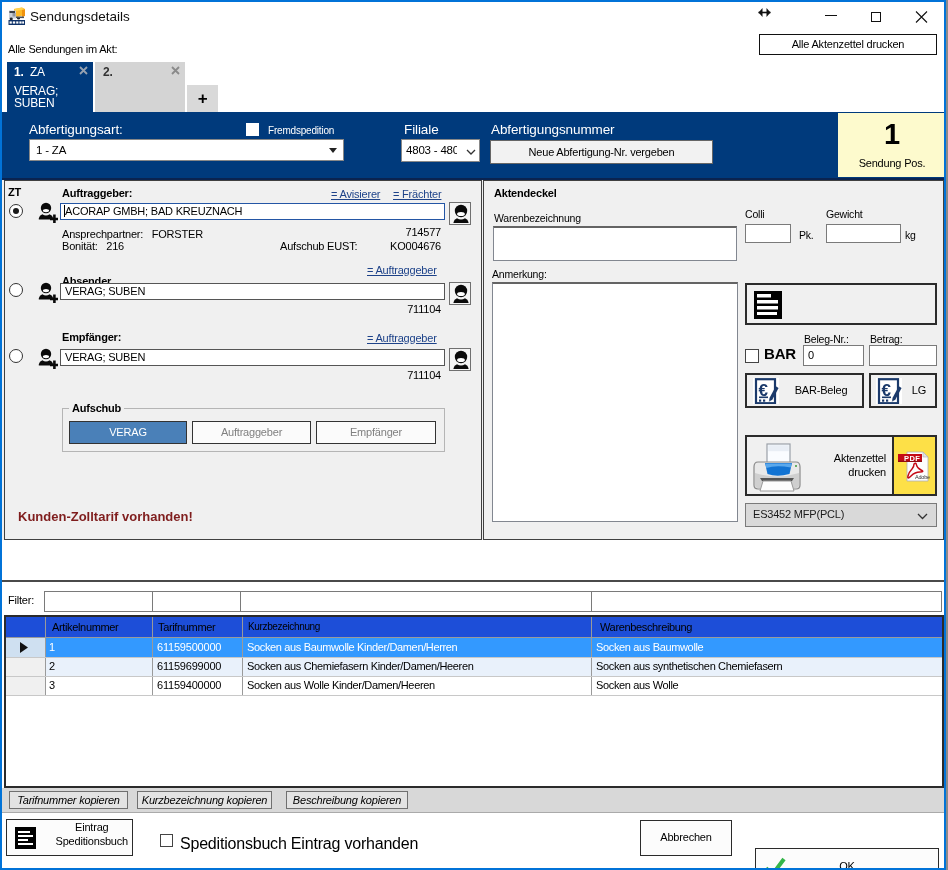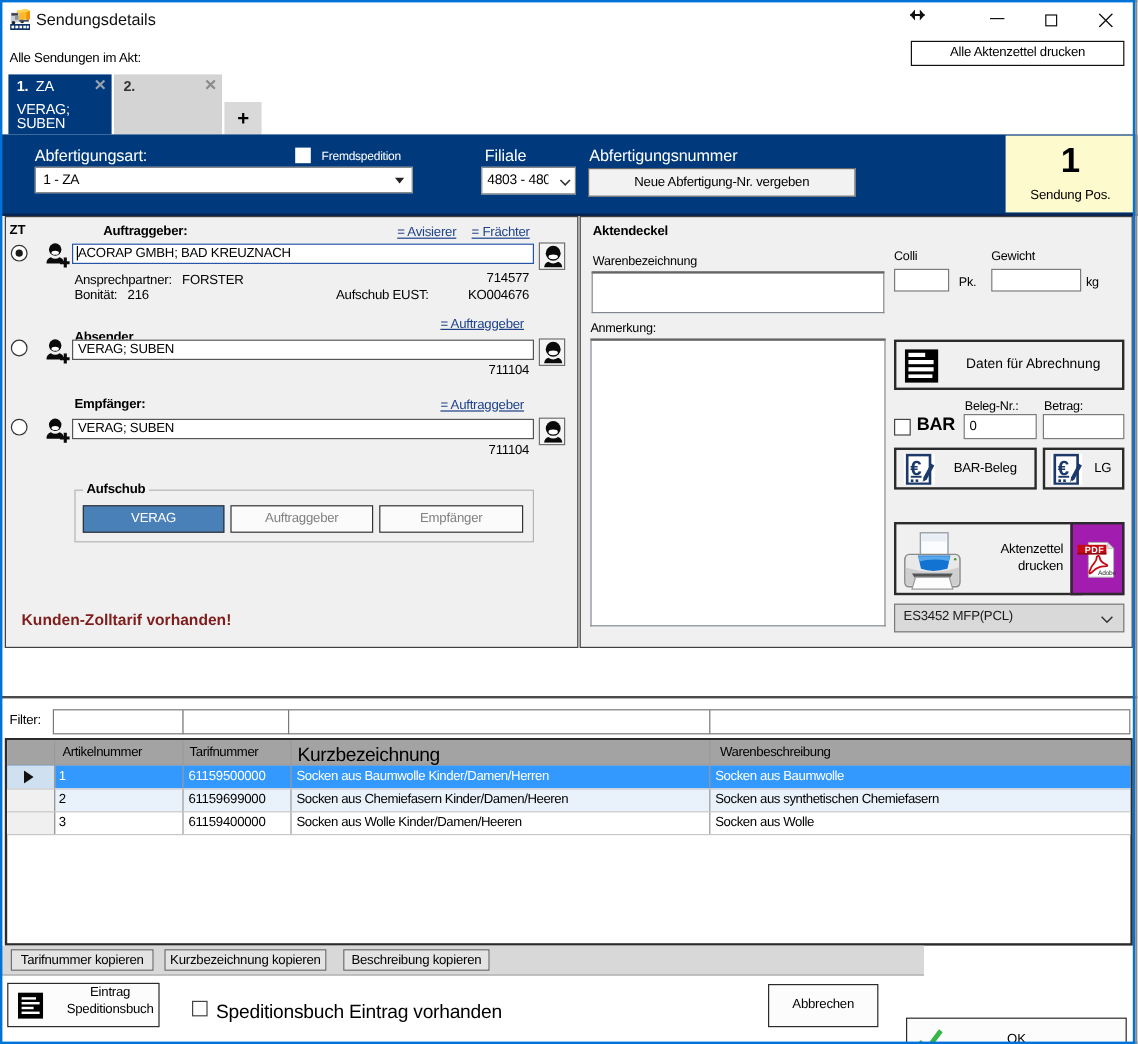--- a/index.html
+++ b/index.html
@@ -114,21 +114,21 @@
   <path d="M0.8 17.6 L15.2 17.6 L15.2 16.2 Q14.6 13.2 11.6 12.3 Q8 14.8 4.4 12.3 Q1.4 13.2 0.8 16.2 Z" fill="#0a0a0a"></path>
   <path d="M16.4 12.6 L16.4 21.4 M12 17 L20.8 17" stroke="#0a0a0a" stroke-width="2.6"></path>
 </svg>
 <svg class="abs" style="left:38px;top:348px" width="20" height="21" viewBox="0 0 20 21">
   <circle cx="8" cy="6" r="5.2" fill="#0a0a0a"></circle>
   <ellipse cx="8" cy="8.6" rx="3.1" ry="1.7" fill="#fff"></ellipse>
   <path d="M0.8 17.6 L15.2 17.6 L15.2 16.2 Q14.6 13.2 11.6 12.3 Q8 14.8 4.4 12.3 Q1.4 13.2 0.8 16.2 Z" fill="#0a0a0a"></path>
   <path d="M16.4 12.6 L16.4 21.4 M12 17 L20.8 17" stroke="#0a0a0a" stroke-width="2.6"></path>
 </svg>
 
-<div class="abs" style="left:62px;top:187px;font-size:11px;font-weight:bold;margin-left:24px;">Auftraggeber:</div>
+<div class="abs" style="left:62px;top:187px;font-size:11px;font-weight:bold;">Auftraggeber:</div>
 <div class="abs" style="left:331px;top:188px;font-size:11px;color:#1d4289;text-decoration:underline;">= Avisierer</div>
 <div class="abs" style="left:393px;top:188px;font-size:11px;color:#1d4289;text-decoration:underline;">= Frächter</div>
 <div class="abs blk" style="left:60px;top:203px;width:385px;height:17px;background:#fff;border:1px solid #2456a5;">
   <div class="abs" style="left:3px;top:1px;font-size:11px;border-left:1px solid #000;padding-left:0px;">ACORAP GMBH; BAD KREUZNACH</div>
 </div>
 <div class="abs blk" style="left:449px;top:202px;width:22px;height:23px;background:#f4f4f4;border:1px solid #707070;">
   <svg style="position:absolute;left:2px;top:1px" width="18" height="19" viewBox="0 0 18 19">
       <circle cx="9" cy="7" r="6.2" fill="#0a0a0a"></circle>
       <ellipse cx="9" cy="10" rx="3.9" ry="2" fill="#fff"></ellipse>
       <path d="M1.5 19 L16.5 19 L16.5 18.2 Q16 15.2 13 14.2 Q9 16.8 5 14.2 Q2 15.2 1.5 18.2 Z" fill="#0a0a0a"></path>
@@ -190,21 +190,20 @@
 <div class="abs blk" style="left:492px;top:282px;width:246px;height:240px;background:#fff;border:1px solid #828790;border-top:2px solid #646464;"></div>
 
 <div class="abs blk" style="left:745px;top:283px;width:192px;height:42px;background:#f0f0f0;border:2px solid #2b2b2b;">
   <svg style="position:absolute;left:7px;top:6px" width="28" height="28" viewBox="0 0 28 28">
     <rect x="0" y="0" width="28" height="28" fill="#000"></rect>
     <rect x="3" y="3" width="14" height="3.5" fill="#fff"></rect>
     <rect x="3" y="9" width="21" height="3.5" fill="#fff"></rect>
     <rect x="3" y="15" width="21" height="3.5" fill="#fff"></rect>
     <rect x="3" y="21" width="20" height="3" fill="#fff"></rect>
   </svg>
-  <div style="position:absolute;left:40px;top:0;width:148px;height:100%;text-align:center;line-height:38px;font-size:11.5px;letter-spacing:0;">Daten für Abrechnung</div>
 </div>
 
 <div class="abs" style="left:804px;top:333px;font-size:10.5px;">Beleg-Nr.:</div>
 <div class="abs" style="left:870px;top:333px;font-size:10.5px;">Betrag:</div>
 <div class="abs blk" style="left:745px;top:349px;width:14px;height:14px;background:#fff;border:1px solid #444;"></div>
 <div class="abs" style="left:764px;top:345px;font-size:15px;font-weight:bold;">BAR</div>
 <div class="abs blk" style="left:803px;top:345px;width:61px;height:21px;background:#fff;border:1px solid #7a7a7a;">
   <div style="position:absolute;left:4px;top:3px;font-size:11px;">0</div>
 </div>
 <div class="abs blk" style="left:869px;top:345px;width:68px;height:21px;background:#fff;border:1px solid #7a7a7a;"></div>
@@ -243,21 +242,21 @@
     <path d="M6 20 L44 20 Q48 20 48 25 L48 43 Q48 47 44 47 L6 47 Q2 47 2 43 L2 25 Q2 20 6 20 Z" fill="#e9e9e9" stroke="#8a8a8a" stroke-width="1.2"></path>
     <path d="M3 31 Q25 38 47 31 L47 43 Q47 46 44 46 L6 46 Q3 46 3 43 Z" fill="#cfcfcf"></path>
     <path d="M13 21 L40 21 L37.5 32 Q25 35.5 15.5 32 Z" fill="#1273d2"></path>
     <path d="M13.5 21.5 L39.5 21.5 L38.8 25.5 Q24 22.8 14.3 26 Z" fill="#5aa8ec"></path>
     <circle cx="44" cy="24" r="1" fill="#3a9a3a"></circle>
     <path d="M8 36 L42 36 L40 39 L10 39 Z" fill="#555"></path>
     <path d="M11 39 L39 39 L42 49 L8 49 Z" fill="#fdfdfd" stroke="#9a9a9a" stroke-width="1"></path>
   </svg>
   <div style="position:absolute;right:14px;top:14px;text-align:right;font-size:11px;line-height:14px;">Aktenzettel<br>drucken</div>
 </div>
-<div class="abs blk" style="left:892px;top:435px;width:45px;height:61px;background:#a21caf;border:2px solid #2b2b2b;">
+<div class="abs blk" style="left:892px;top:435px;width:45px;height:61px;background:#fde047;border:2px solid #2b2b2b;">
   <svg style="position:absolute;left:3px;top:14px" width="33" height="32" viewBox="0 0 33 32">
     <path d="M10 1 L26 1 L31 6 L31 30 L10 30 Z" fill="#fdfdfd" stroke="#b0b0b0" stroke-width="0.8"></path>
     <path d="M26 1 L31 6 L26 6 Z" fill="#e3e3e3" stroke="#b0b0b0" stroke-width="0.6"></path>
     <rect x="1" y="3" width="24" height="8" fill="#c50a16"></rect>
     <rect x="1" y="9.6" width="24" height="1.4" fill="#8f0a10"></rect>
     <text x="7" y="10" font-size="7.5" font-weight="bold" fill="#fff" font-family="Liberation Sans" letter-spacing="0.4">PDF</text>
     <path d="M17 13 Q19 11 19.5 14 Q20 17 24 19 Q28 21 23 21 Q18 21 14 25 Q10 29 11 25 Q12 21 15 18 Q17 16 17 13 Z" fill="none" stroke="#c50a16" stroke-width="1.5"></path>
     <text x="18" y="28" font-size="5.5" fill="#333" font-family="Liberation Sans">Adobe</text>
   </svg>
 </div>
@@ -271,24 +270,24 @@
 <div class="abs" style="left:0px;top:580px;width:948px;height:2px;background:#4a4a4a;"></div>
 
 <div class="abs" style="left:8px;top:594px;font-size:11px;">Filter:</div>
 <div class="abs blk" style="left:44px;top:591px;width:109px;height:21px;background:#fff;border:1px solid #7a7a7a;"></div>
 <div class="abs blk" style="left:152px;top:591px;width:89px;height:21px;background:#fff;border:1px solid #7a7a7a;"></div>
 <div class="abs blk" style="left:240px;top:591px;width:352px;height:21px;background:#fff;border:1px solid #7a7a7a;"></div>
 <div class="abs blk" style="left:591px;top:591px;width:351px;height:21px;background:#fff;border:1px solid #7a7a7a;"></div>
 
 <div class="abs blk" style="left:4px;top:615px;width:940px;height:173px;background:#fff;border:2px solid #2b2b2b;">
 
-  <div class="abs" style="left:0;top:0;width:936px;height:20px;border-bottom:1px solid #9a9a9a;background:#a3a3a3;">
+  <div class="abs" style="left:0;top:0;width:936px;height:20px;border-bottom:1px solid #9a9a9a;background:#1d4ed8;">
     <div class="abs" style="left:46px;top:4px;font-size:11px;letter-spacing:-0.35px;">Artikelnummer</div>
     <div class="abs" style="left:152px;top:4px;font-size:11px;letter-spacing:-0.35px;">Tarifnummer</div>
-    <div class="abs" style="left:242px;top:4px;font-size:16px;letter-spacing:-0.35px;">Kurzbezeichnung</div>
+    <div class="abs" style="left:242px;top:4px;font-size:10px;letter-spacing:-0.35px;">Kurzbezeichnung</div>
     <div class="abs" style="left:594px;top:4px;font-size:11px;letter-spacing:-0.35px;">Warenbeschreibung</div>
   </div>
 
   <div class="abs" style="left:0;top:21px;width:936px;height:19px;background:#3399ff;color:#fff;">
     <div class="abs" style="left:0;top:0;width:39px;height:19px;background:#cfe0f1;border-right:1px solid #9a9a9a;">
       <svg style="position:absolute;left:14px;top:4px" width="8" height="11" viewBox="0 0 8 11">
           <path d="M0 0 L8 5.5 L0 11 Z" fill="#111"></path>
         </svg>
     </div>
     <div class="abs" style="left:43px;top:3px;font-size:11px;">1</div>
@@ -313,21 +312,21 @@
 
   <div class="abs" style="left:39px;top:0;width:1px;height:78px;background:#9a9a9a;"></div>
   <div class="abs" style="left:146px;top:0;width:1px;height:78px;background:#9a9a9a;"></div>
   <div class="abs" style="left:236px;top:0;width:1px;height:78px;background:#9a9a9a;"></div>
   <div class="abs" style="left:585px;top:0;width:1px;height:78px;background:#9a9a9a;"></div>
   <div class="abs" style="left:0;top:40px;width:936px;height:1px;background:#c8c8c8;"></div>
   <div class="abs" style="left:0;top:59px;width:936px;height:1px;background:#c8c8c8;"></div>
   <div class="abs" style="left:0;top:78px;width:936px;height:1px;background:#c8c8c8;"></div>
 </div>
 
-<div class="abs blk" style="left:0px;top:788px;width:770px;height:25px;background:#d8d8d8;border-bottom:1px solid #aaa;">
+<div class="abs blk" style="left:0px;top:788px;width:948px;height:25px;background:#d8d8d8;border-bottom:1px solid #aaa;font-style:italic;">
   <div class="abs blk" style="left:9px;top:3px;width:119px;height:18px;background:#e3e3e3;border:1px solid #707070;text-align:center;line-height:16px;font-size:11px;">Tarifnummer kopieren</div>
   <div class="abs blk" style="left:137px;top:3px;width:135px;height:18px;background:#e3e3e3;border:1px solid #707070;text-align:center;line-height:16px;font-size:11px;">Kurzbezeichnung kopieren</div>
   <div class="abs blk" style="left:286px;top:3px;width:122px;height:18px;background:#e3e3e3;border:1px solid #707070;text-align:center;line-height:16px;font-size:11px;">Beschreibung kopieren</div>
 </div>
 
 <div class="abs blk" style="left:6px;top:819px;width:127px;height:37px;background:#fcfcfc;border:1.5px solid #2b2b2b;">
   <svg style="position:absolute;left:8px;top:7px" width="21" height="22" viewBox="0 0 21 22">
     <rect x="0" y="0" width="21" height="22" fill="#000"></rect>
     <rect x="3" y="4" width="12" height="2" fill="#fff"></rect>
     <rect x="3" y="8" width="15" height="2" fill="#fff"></rect>

